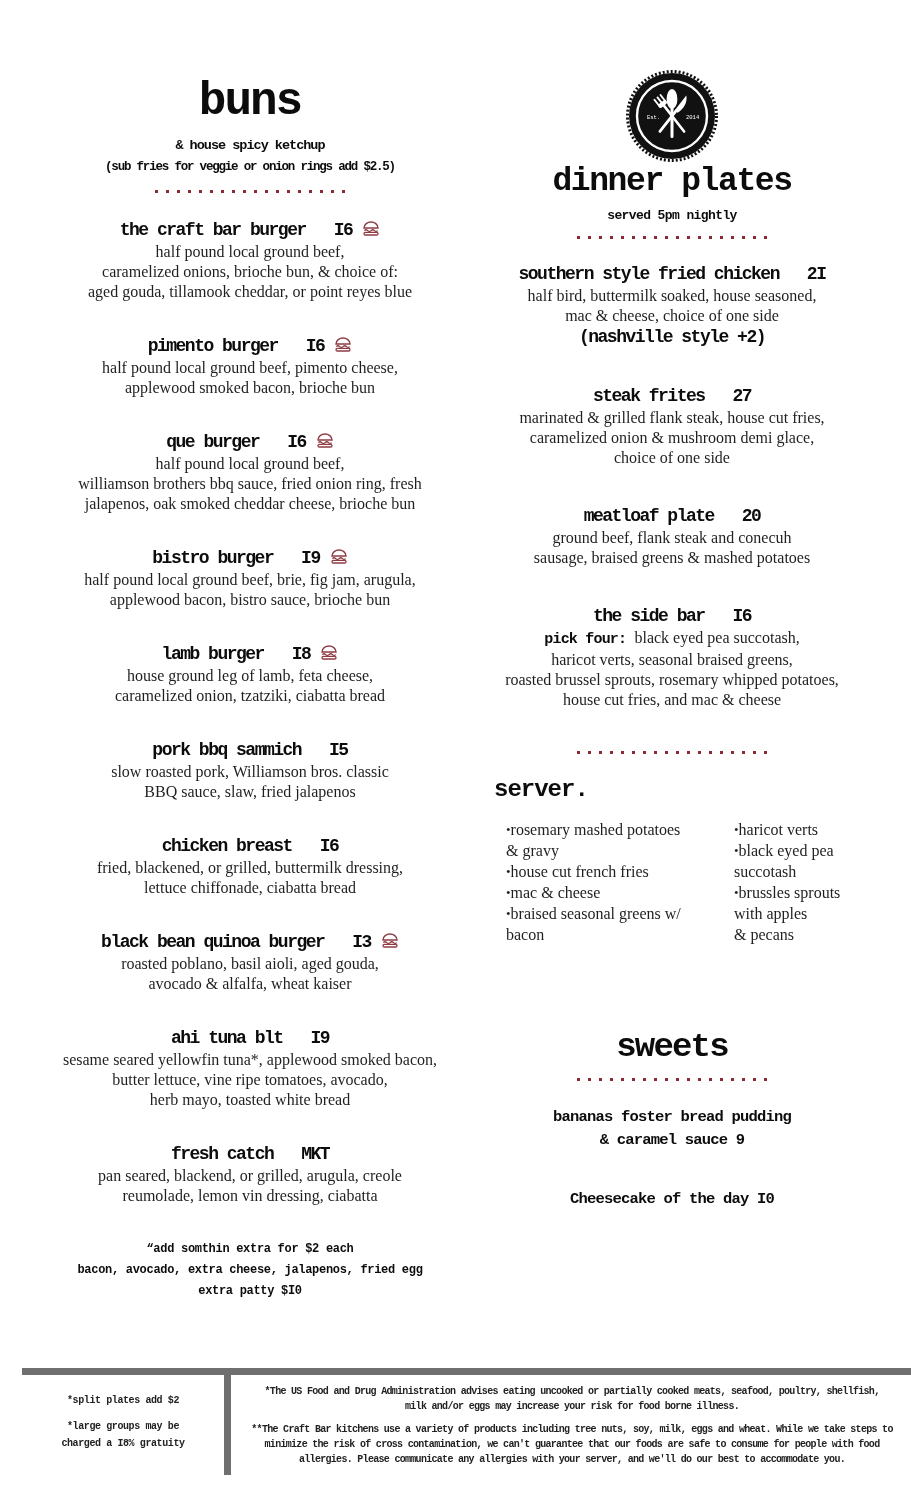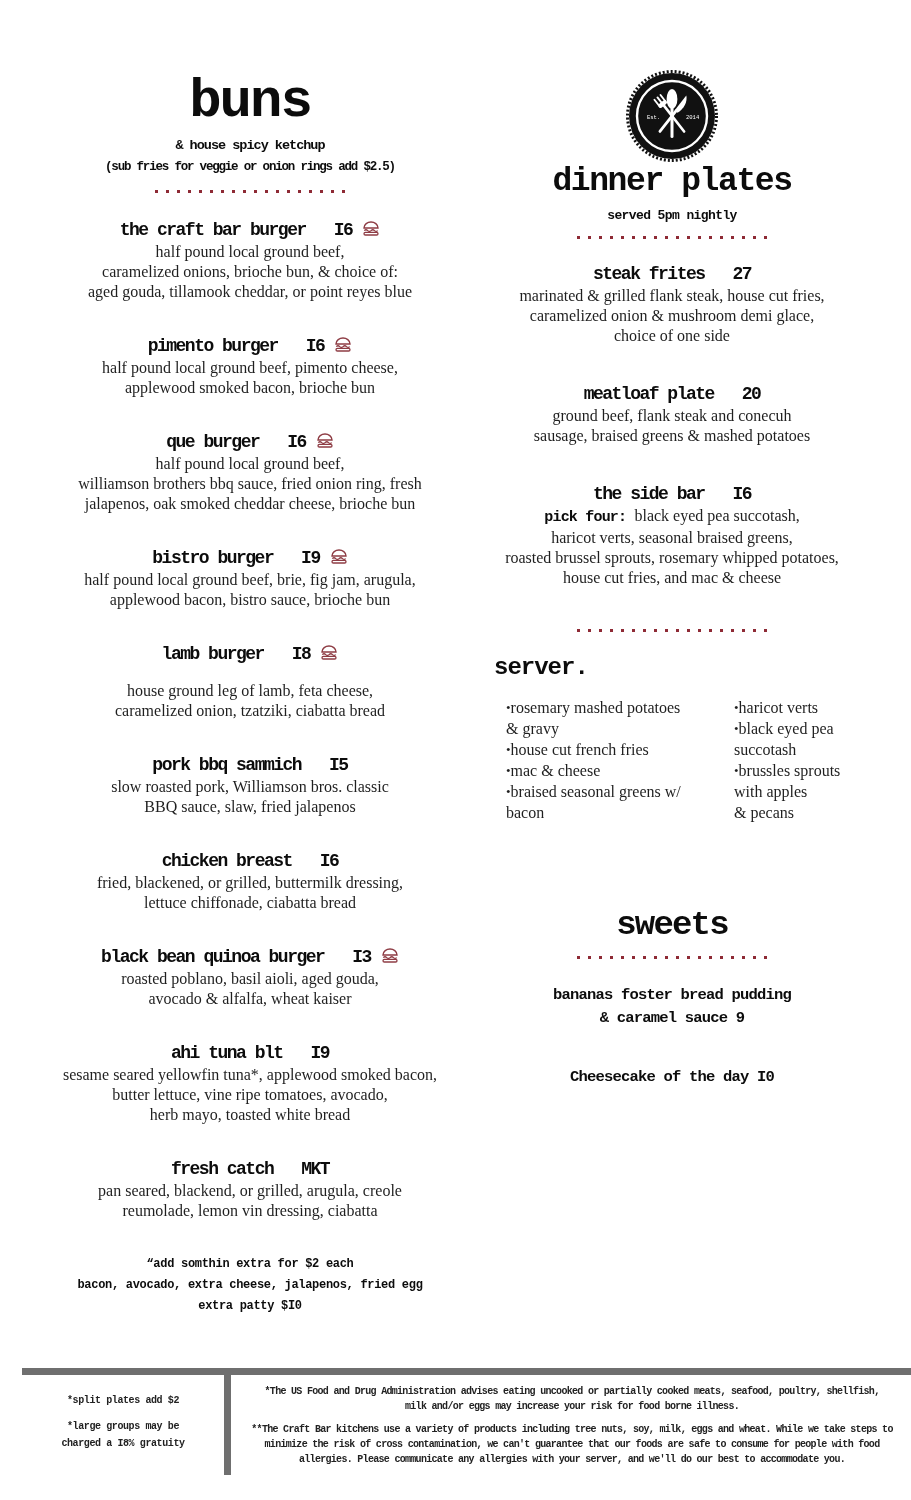--- a/index.html
+++ b/index.html
@@ -13,21 +13,21 @@
     width:911px;height:1500px;position:relative;background:#ffffff;
     font-family:"Liberation Sans", sans-serif;color:var(--ink);overflow:hidden;
   }
   .col{position:absolute;text-align:center;}
   #col-left{left:30px;top:78px;width:440px;}
   #col-right{left:492px;top:70px;width:360px;}
 
   .mono{font-family:"Liberation Mono","DejaVu Sans Mono",monospace;font-weight:700;color:#0c0c0c;}
   .serif{font-family:"Liberation Serif","DejaVu Serif",serif;color:#1f1f1f;}
 
-  .buns-title{font-size:54px;letter-spacing:-2px;line-height:48px;margin:0 0 10px 0;}
+  .buns-title{font-size:46px;letter-spacing:-2px;line-height:48px;margin:0 0 10px 0;}
   .dp-title{font-size:33px;letter-spacing:-1.4px;line-height:40px;margin:0 0 4px 0;}
   .sweets-title{font-size:34px;letter-spacing:-1.8px;line-height:36px;margin:84px 0 12px 0;}
   .sides-title{font-size:24px;letter-spacing:-1px;line-height:30px;text-align:left;margin:0 0 14px 2px;}
 
   .mono-sub{font-size:13.5px;letter-spacing:-1px;line-height:19px;}
   .mono-note{font-size:12.5px;letter-spacing:-1.2px;line-height:16px;margin-top:4px;}
 
   .dotted{width:198px;height:5px;margin:14px auto 24px auto;
     background-image:radial-gradient(circle,var(--accent-red) 1.7px,transparent 1.9px);
     background-size:11px 5px;background-repeat:repeat-x;background-position:left center;}
@@ -109,21 +109,21 @@
       <div class="menu-item">
         <h3 class="mono item-heading" style="margin: 0px;"><span>bistro burger&nbsp;&nbsp;&nbsp;I9</span><svg width="18" height="15" viewBox="0 0 18 15" class="burger-ico">
             <path d="M2,7 C2,3.2 5.5,1 9,1 C12.5,1 16,3.2 16,7 L2,7 Z" fill="none" stroke="currentColor" stroke-width="1.4"></path>
             <path d="M2.3,9.6 q1.7,-1.7 3.4,0 q1.7,1.7 3.4,0 q1.7,-1.7 3.4,0 q1.6,1.6 3.2,0" fill="none" stroke="currentColor" stroke-width="1.3"></path>
             <rect x="2" y="11.3" width="14" height="2.7" rx="1.35" fill="none" stroke="currentColor" stroke-width="1.3"></rect>
           </svg></h3>
         <div class="serif desc-line">half pound local ground beef, brie, fig jam, arugula,</div>
         <div class="serif desc-line">applewood bacon, bistro sauce, brioche bun</div>
       </div>
       <div class="menu-item">
-        <h3 class="mono item-heading" style="margin: 15px;"><span>lamb burger&nbsp;&nbsp;&nbsp;I8</span><svg width="18" height="15" viewBox="0 0 18 15" class="burger-ico">
+        <h3 class="mono item-heading" style="margin: 0px;"><span>lamb burger&nbsp;&nbsp;&nbsp;I8</span><svg width="18" height="15" viewBox="0 0 18 15" class="burger-ico">
             <path d="M2,7 C2,3.2 5.5,1 9,1 C12.5,1 16,3.2 16,7 L2,7 Z" fill="none" stroke="currentColor" stroke-width="1.4"></path>
             <path d="M2.3,9.6 q1.7,-1.7 3.4,0 q1.7,1.7 3.4,0 q1.7,-1.7 3.4,0 q1.6,1.6 3.2,0" fill="none" stroke="currentColor" stroke-width="1.3"></path>
             <rect x="2" y="11.3" width="14" height="2.7" rx="1.35" fill="none" stroke="currentColor" stroke-width="1.3"></rect>
           </svg></h3>
         <div class="serif desc-line">house ground leg of lamb, feta cheese,</div>
         <div class="serif desc-line">caramelized onion, tzatziki, ciabatta bread</div>
       </div>
       <div class="menu-item">
         <h3 class="mono item-heading" style="margin: 0px;"><span>pork bbq sammich&nbsp;&nbsp;&nbsp;I5</span></h3>
         <div class="serif desc-line">slow roasted pork, Williamson bros. classic</div>
@@ -185,20 +185,26 @@
         <rect x="44.6" y="38" width="2.8" height="29" rx="1.4"></rect>
       </g>
       <text x="21" y="49" font-family="Liberation Mono, monospace" font-size="5.5" fill="#fff">Est.</text>
       <text x="60" y="49" font-family="Liberation Mono, monospace" font-size="5.5" fill="#fff">2014</text>
     </svg>
   </div>
   <h1 class="mono dp-title">dinner plates</h1>
   <div class="mono mono-sub" style="font-size:13px;letter-spacing:-0.6px;">served 5pm nightly</div>
   <div class="dotted top"></div>
   <div id="dinner-items">
+      <div class="menu-item">
+        <h3 class="mono item-heading" style="margin: 0px;"><span>southern style fried chicken&nbsp;&nbsp;&nbsp;2I</span></h3>
+        <div class="serif desc-line">half bird, buttermilk soaked, house seasoned,</div>
+        <div class="serif desc-line">mac &amp; cheese, choice of one side</div>
+        <div class="bold-note">(nashville style +2)</div>
+      </div>
       <div class="menu-item">
         <h3 class="mono item-heading" style="margin: 0px;"><span>steak frites&nbsp;&nbsp;&nbsp;27</span></h3>
         <div class="serif desc-line">marinated &amp; grilled flank steak, house cut fries,</div>
         <div class="serif desc-line">caramelized onion &amp; mushroom demi glace,</div>
         <div class="serif desc-line">choice of one side</div>
       </div>
       <div class="menu-item">
         <h3 class="mono item-heading" style="margin: 0px;"><span>meatloaf plate&nbsp;&nbsp;&nbsp;20</span></h3>
         <div class="serif desc-line">ground beef, flank steak and conecuh</div>
         <div class="serif desc-line">sausage, braised greens &amp; mashed potatoes</div>

